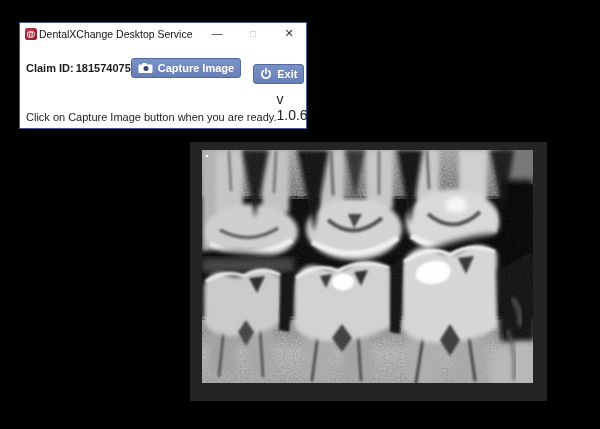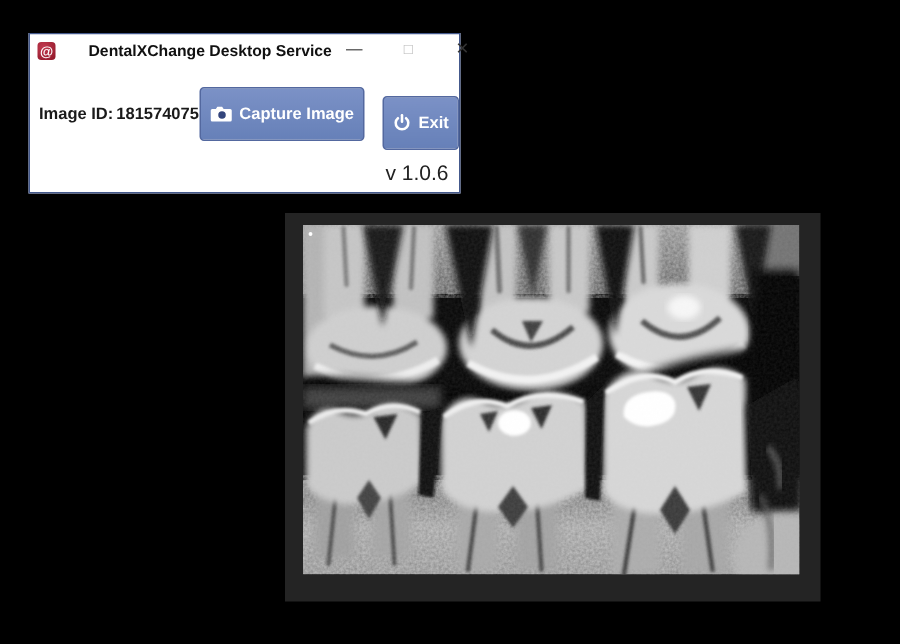--- a/index.html
+++ b/index.html
@@ -12,31 +12,31 @@
     position:absolute;left:19px;top:22px;width:288px;
     background:#fff;border:1px solid #44598c;box-sizing:border-box;
     box-shadow:0 0 0 1px rgba(0,0,0,0.6);
   }
   .titlebar{height:21px;display:flex;align-items:center;padding:0 2px 0 5px;background:#fff;}
   .app-icon{
     width:12px;height:12px;flex:0 0 12px;border-radius:2.5px;
     background:radial-gradient(circle at 35% 30%,#c23a50,#8e1526);
     color:#fff;font-size:9px;line-height:12px;text-align:center;font-weight:bold;
   }
-  .title{margin-left:22px;font-size:10.5px;font-weight:700;color:#111;white-space:nowrap;flex:1;}
+  .title{margin-left:2px;font-size:10.5px;font-weight:400;color:#111;white-space:nowrap;flex:1;}
   .tb-buttons{display:flex;gap:6px;}
   .tb-btn{width:30px;text-align:center;font-size:11px;color:#333;line-height:21px;cursor:default;}
   .tb-btn.max{color:#b8b8b8;font-size:10px;}
   .content{padding:8px 6px 5px 6px;}
   .main-row{display:flex;align-items:center;}
   .claim{font-size:11px;font-weight:700;color:#1a1a1a;white-space:nowrap;}
   .claim .val{margin-left:2px;}
   .btn{
     display:flex;align-items:center;justify-content:center;gap:5px;
-    height:36px;border:1px solid #53689f;border-radius:3px;
+    height:20px;border:1px solid #53689f;border-radius:3px;
     background:linear-gradient(#7b91c6,#6680b8);
     color:#fff;font-weight:700;font-size:11px;
     font-family:"Liberation Sans",sans-serif;
     padding:0 6px;flex-shrink:0;white-space:nowrap;cursor:pointer;
   }
   .btn.capture{margin-left:auto;min-width:82px;}
   .btn.exit{margin-left:12px;min-width:42px;margin-top:12px;}
   .bottom-row{display:flex;align-items:flex-end;margin-top:7px;}
   .instruction{font-size:11px;color:#222;white-space:nowrap;}
   .version{margin-left:auto;font-size:14px;color:#222;padding-right:1px;}
@@ -57,38 +57,39 @@
     <span class="title">DentalXChange Desktop Service</span>
     <div class="tb-buttons">
       <span class="tb-btn min">—</span>
       <span class="tb-btn max">□</span>
       <span class="tb-btn close">✕</span>
     </div>
   </div>
   <div class="content">
     <div class="main-row">
       <span class="claim">
-        <span>Image ID:</span><span class="val">181574075</span>
+        <span>Claim ID:</span><span class="val">181574075</span>
       </span>
       <button class="btn capture">
         <svg width="15" height="12" viewBox="0 0 15 12">
           <path d="M1.5,2.6 h2.4 l1,-1.5 h3.2 l1,1.5 h4.4 a1,1 0 0 1 1,1 v6.4 a1,1 0 0 1 -1,1 H1.5 a1,1 0 0 1 -1,-1 V3.6 a1,1 0 0 1 1,-1 Z" fill="#ffffff"></path>
           <circle cx="8" cy="6.6" r="2.5" fill="#33457c"></circle>
         </svg>
         <span>Capture Image</span>
       </button>
       <button class="btn exit">
         <svg width="12" height="12" viewBox="0 0 12 12">
           <path d="M6,0.8 V5.2" stroke="#ffffff" stroke-width="1.7" stroke-linecap="round" fill="none"></path>
           <path d="M3.3,2.8 A4.2,4.2 0 1 0 8.7,2.8" stroke="#ffffff" stroke-width="1.7" stroke-linecap="round" fill="none"></path>
         </svg>
         <span>Exit</span>
       </button>
     </div>
     <div class="bottom-row">
+      <span class="instruction">Click on Capture Image button when you are ready.</span>
       <span class="version">v 1.0.6</span>
     </div>
   </div>
 </div>
 
 <div class="xray-frame">
   <div class="xray-image">
     <svg width="331" height="233" viewBox="0 0 331 233">
       <defs>
         <filter id="b1">

